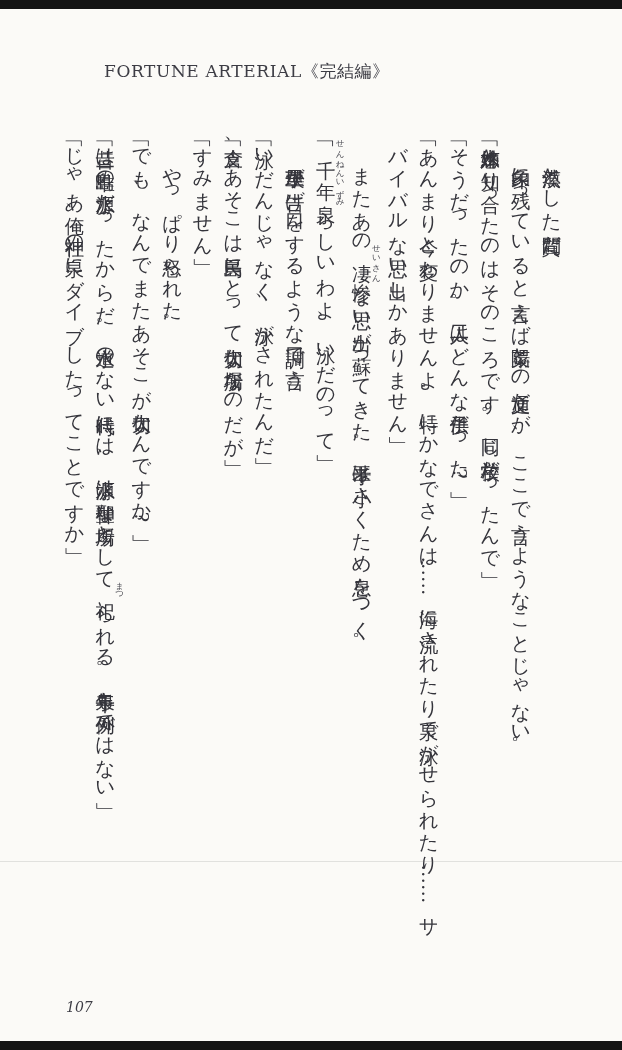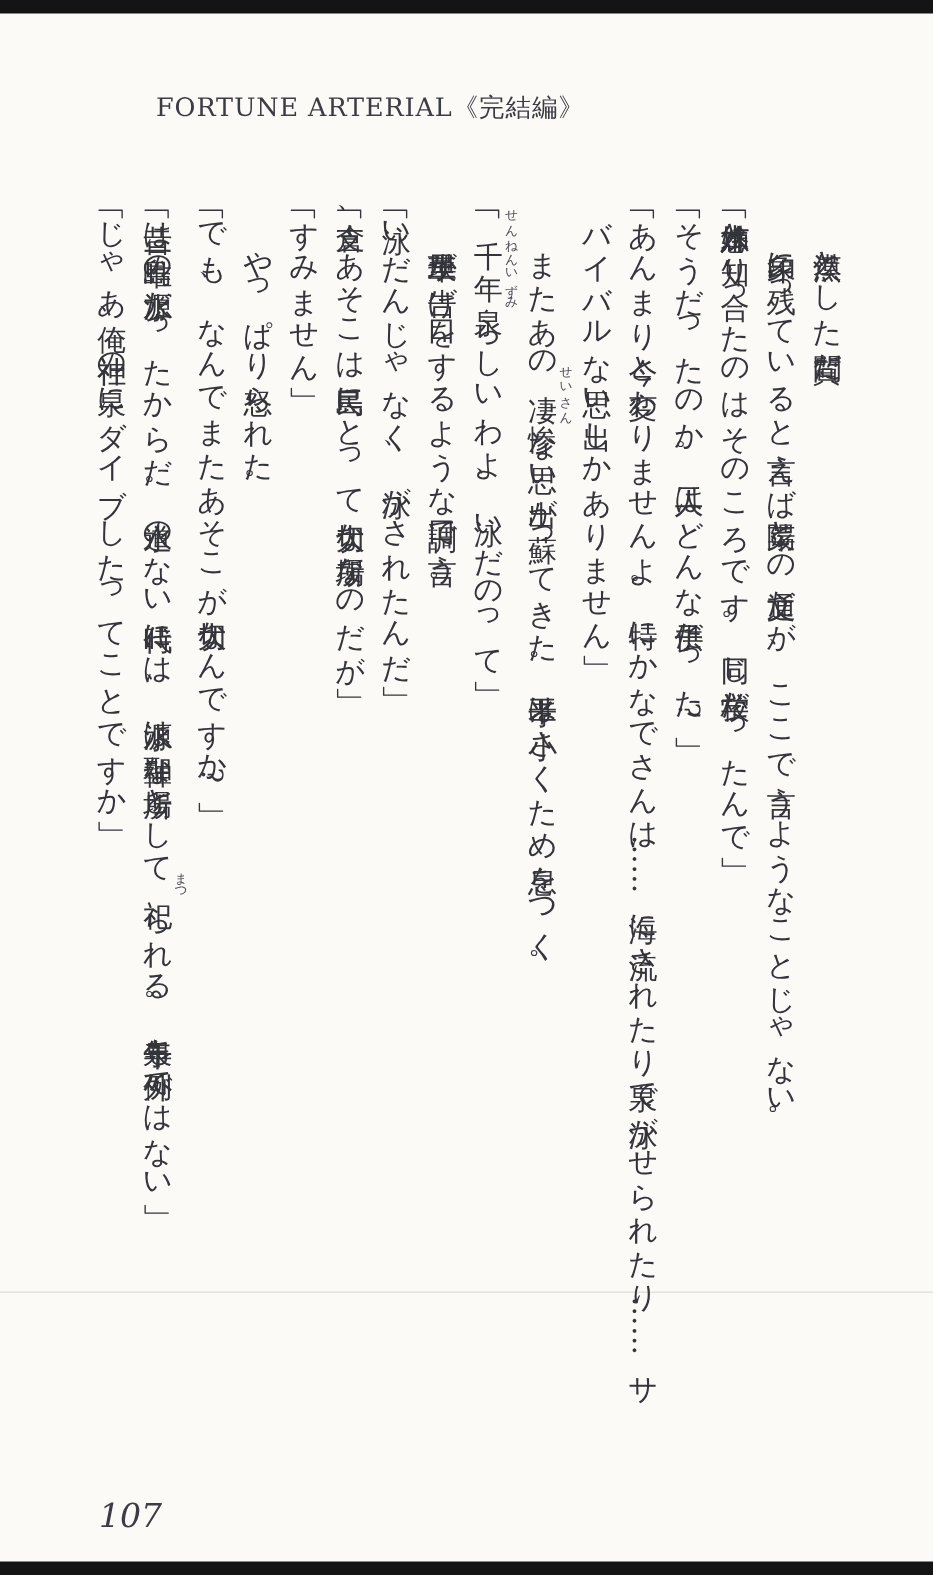--- a/index.html
+++ b/index.html
@@ -34,21 +34,21 @@
   }
   .text-block p{margin:0;padding:0;}
   ruby{ruby-position:over;}
   rt{font-size:8.5px;letter-spacing:0;color:#4a4a52;}
   .scan-line{
     position:absolute;left:0;top:861px;width:622px;height:1px;
     background:rgba(110,110,110,0.18);
   }
   .page-number{
     position:absolute;left:66px;top:999px;
-    font-size:22px;font-style:italic;color:#3c3c44;
+    font-size:14px;font-style:italic;color:#3c3c44;
   }
 </style>
 </head>
 <body>
 
 <div class="page">
   <div class="edge top"></div>
 
   <div class="header">FORTUNE ARTERIAL《完結編》</div>
 

